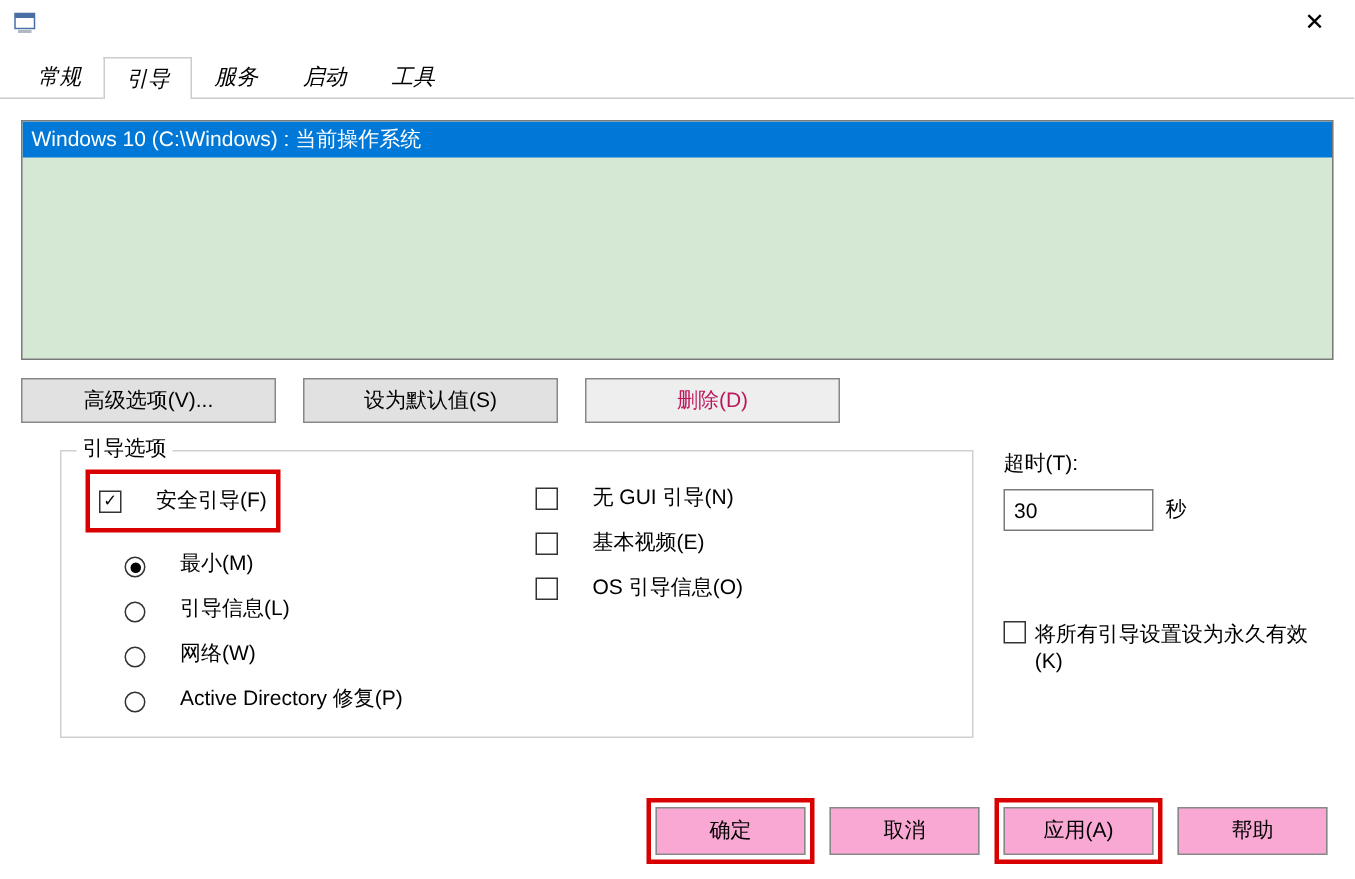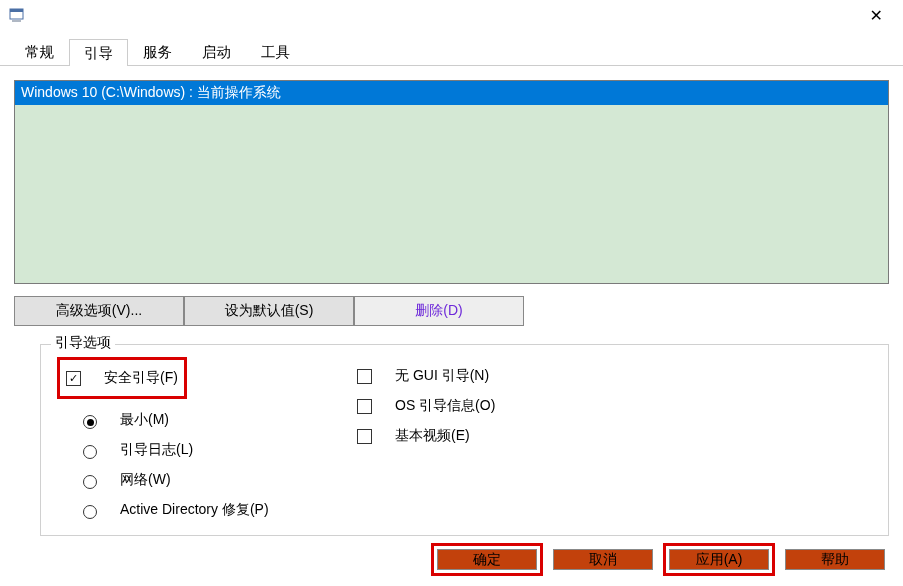--- a/index.html
+++ b/index.html
@@ -1,48 +1,48 @@
 <!DOCTYPE html>
 <html><head>
 <meta charset="utf-8">
 <style>
 * { box-sizing: border-box; margin: 0; padding: 0; }
 body { font-family: "Microsoft YaHei", "Segoe UI", sans-serif; font-size: 14px; background: #fff; color: #000; }
 .window { width: 903px; height: 586px; background: #fff; position: relative; }
 .titlebar { height: 30px; display: flex; align-items: center; padding: 0 8px; }
 .titlebar-icon { width: 18px; height: 18px; }
 .close-x { margin-left: auto; font-size: 16px; font-weight: 300; padding: 0 12px; cursor: pointer; font-family: Arial, sans-serif; }
-.tabs { display: flex; padding-left: 10px; height: 28px; border-bottom: 1px solid #ccc; margin-top: 8px; }
+.tabs { display: flex; align-items: flex-end; padding-left: 10px; height: 28px; border-bottom: 1px solid #ccc; margin-top: 8px; font-style: italic; }
 .tab { padding: 4px 14px; border: 1px solid transparent; border-bottom: none; cursor: pointer; font-size: 14.5px; }
 .tab.active { border-color: #ccc; background: #fff; position: relative; top: 1px; }
 .content { padding: 14px; }
-.boot-list { border: 1px solid #7a7a7a; background: #d4e8d4; height: 204px; overflow: hidden; }
+.boot-list { border: 1px solid #7a7a7a; background: #d4e8d4; height: 160px; overflow: hidden; }
 .boot-item { background: #0078d7; color: #fff; padding: 3px 6px; font-size: 14px; }
-.btn-row { display: flex; margin-top: 12px; }
+.btn-row { display: flex; gap: 18px; margin-top: 12px; }
 .wbtn { width: 170px; height: 30px; border: 1px solid #888; background: #e1e1e1; font-size: 14px; font-family: inherit; cursor: pointer; }
-.wbtn:disabled { color: #6d28d9; background: #eee; cursor: default; }
+.wbtn:disabled { color: #be185d; background: #eee; cursor: default; }
 .lower { display: flex; margin-top: 18px; padding-left: 26px; }
 .fieldset { border: 1px solid #d0d0d0; padding: 12px 16px 16px 16px; position: relative; flex: 1; }
 .fieldset-label { position: absolute; top: -11px; left: 10px; background: #fff; padding: 0 4px; font-size: 14px; }
 .cols { display: flex; }
 .col1 { width: 300px; }
 .col2 { flex: 1; }
 .opt { display: flex; align-items: center; height: 30px; gap: 23px; }
 .cb { width: 15px; height: 15px; border: 1px solid #333; display: inline-flex; align-items: center; justify-content: center; font-size: 11px; background: #fff; cursor: pointer; line-height: 1; }
 .cb.checked::after { content: "✓"; color: #000; }
 .rb { width: 14px; height: 14px; border: 1px solid #333; border-radius: 50%; display: inline-flex; align-items: center; justify-content: center; background: #fff; cursor: pointer; }
 .rb.sel::after { content: ""; width: 7px; height: 7px; background: #000; border-radius: 50%; }
 .indent { margin-left: 26px; align-items: flex-end; }
 .hl { border: 3px solid #d90000; padding: 3px 6px; }
 .right-col { width: 240px; padding-left: 20px; }
 .timeout-row { display: flex; align-items: center; gap: 8px; margin-top: 8px; }
 .timeout-input { width: 100px; height: 28px; border: 1px solid #7a7a7a; padding: 2px 6px; font-size: 14px; font-family: inherit; }
 .perm { display: flex; align-items: flex-start; gap: 6px; margin-top: 60px; }
 .footer { position: absolute; bottom: 10px; right: 18px; display: flex; gap: 10px; align-items: center; }
-.fbtn { width: 100px; height: 21px; border: 1px solid #888; background: #c2410c; font-size: 14px; font-family: inherit; cursor: pointer; }
+.fbtn { width: 100px; height: 32px; border: 1px solid #888; background: #f9a8d4; font-size: 14px; font-family: inherit; cursor: pointer; }
 .fhl { border: 3px solid #d90000; padding: 3px; }
 </style>
 </head>
 <body>
 
 <div class="window">
   <div class="titlebar">
     <span class="titlebar-icon">
       <svg width="18" height="18">
           <rect x="2" y="3" width="13" height="10" fill="#fff" stroke="#4a6fa5"></rect>
@@ -82,48 +82,59 @@
                 <span class="cb checked"></span>
                 <span>安全引导(F)</span>
               </span>
             </span>
             <div class="opt indent">
                 <span class="rb sel"></span>
                 <span>最小(M)</span>
               </div>
             <div class="opt indent">
                 <span class="rb"></span>
-                <span>引导日志(L)</span>
+                <span>引导信息(L)</span>
               </div>
             <div class="opt indent">
                 <span class="rb"></span>
                 <span>网络(W)</span>
               </div>
             <div class="opt indent">
                 <span class="rb"></span>
                 <span>Active Directory 修复(P)</span>
               </div>
           </div>
           <div class="col2">
             <div class="opt" style="margin-top:4px;">
                 <span class="cb"></span>
                 <span>无 GUI 引导(N)</span>
               </div>
             <div class="opt">
                 <span class="cb"></span>
-                <span>OS 引导信息(O)</span>
+                <span>基本视频(E)</span>
               </div>
             <div class="opt">
                 <span class="cb"></span>
-                <span>基本视频(E)</span>
+                <span>OS 引导信息(O)</span>
               </div>
           </div>
         </div>
       </div>
 
+      <div class="right-col">
+        <div>超时(T):</div>
+        <div class="timeout-row">
+          <input class="timeout-input" value="30" style="">
+          <span>秒</span>
+        </div>
+        <div class="perm">
+          <span class="cb"></span>
+          <span>将所有引导设置设为永久有效(K)</span>
+        </div>
+      </div>
     </div>
   </div>
 
   <div class="footer">
     <span class="fhl"><button class="fbtn">确定</button></span>
     <button class="fbtn">取消</button>
     <span class="fhl"><button class="fbtn">应用(A)</button></span>
     <button class="fbtn">帮助</button>
   </div>
 </div>

